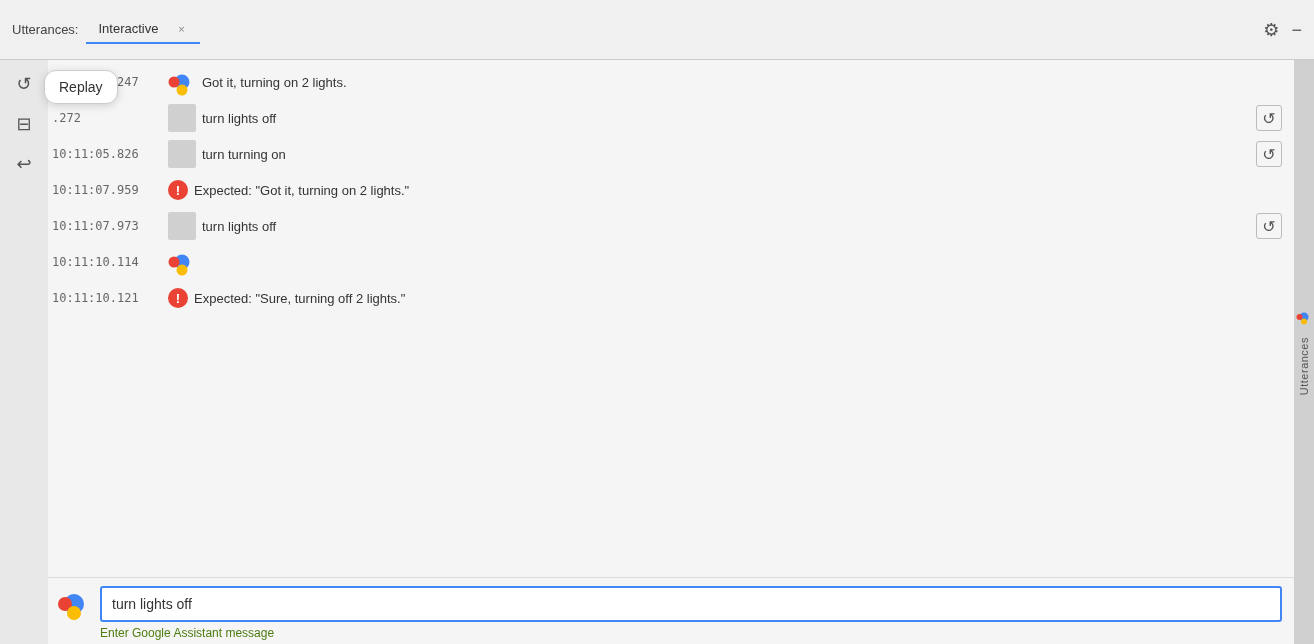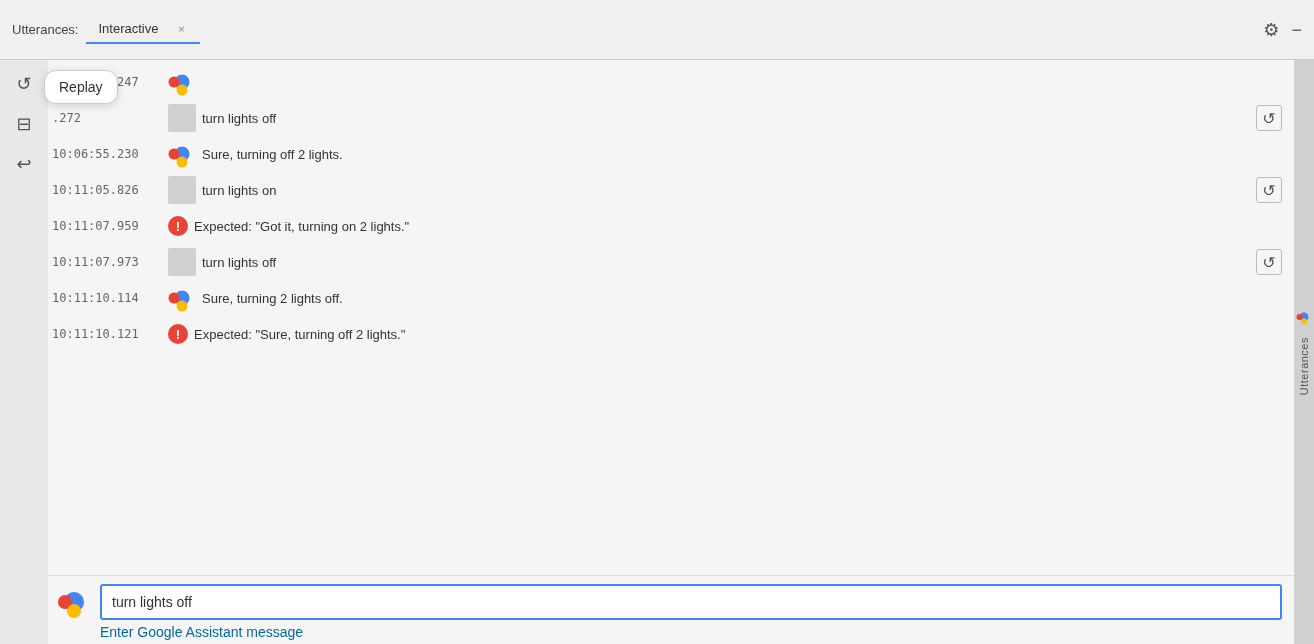--- a/index.html
+++ b/index.html
@@ -225,22 +225,22 @@
       height: 36px;
       border: 2px solid #4285f4;
       border-radius: 3px;
       padding: 0 10px;
       font-size: 14px;
       color: #333;
       background: white;
       outline: none;
     }
     .input-hint {
-      font-size: 14px;
-      color: #0369a1;
+      font-size: 12px;
+      color: #4d7c0f;
       margin-top: 4px;
       padding-left: 44px;
     }
 
     
     .right-sidebar {
       width: 20px;
       background: #d0d0d0;
       display: flex;
       flex-direction: column;
@@ -298,61 +298,52 @@
   <div class="content-area">
 
     <div class="messages-list">
     <div class="message-row">
           <span class="timestamp">10:04:36.247</span>
           <div class="assistant-avatar"><svg viewBox="0 0 28 28" width="28" height="28">
     <circle cx="14" cy="14" r="7.5" fill="#4285f4"></circle>
     <circle cx="6" cy="14" r="5.5" fill="#ea4335"></circle>
     <circle cx="14" cy="22" r="5.5" fill="#fbbc04"></circle>
   </svg></div>
+          <span class="message-text">Got it, turning on 2 lights.</span>
         </div>
         <div class="message-row">
           <span class="timestamp">.272</span>
           <div class="user-box"></div>
           <span class="message-text">turn lights off</span>
           <button class="replay-btn-inline">↺</button>
         </div>
         <div class="message-row">
-          <span class="timestamp">10:06:55.230</span>
-          <div class="assistant-avatar"><svg viewBox="0 0 28 28" width="28" height="28">
-    <circle cx="14" cy="14" r="7.5" fill="#4285f4"></circle>
-    <circle cx="6" cy="14" r="5.5" fill="#ea4335"></circle>
-    <circle cx="14" cy="22" r="5.5" fill="#fbbc04"></circle>
-  </svg></div>
-          <span class="message-text">Sure, turning off 2 lights.</span>
-        </div>
-        <div class="message-row">
           <span class="timestamp">10:11:05.826</span>
           <div class="user-box"></div>
-          <span class="message-text">turn lights on</span>
+          <span class="message-text">turn turning on</span>
           <button class="replay-btn-inline">↺</button>
         </div>
         <div class="message-row">
           <span class="timestamp">10:11:07.959</span>
           <div class="error-icon">!</div>
           <span class="message-text">Expected: "Got it, turning on 2 lights."</span>
         </div>
         <div class="message-row">
           <span class="timestamp">10:11:07.973</span>
           <div class="user-box"></div>
           <span class="message-text">turn lights off</span>
           <button class="replay-btn-inline">↺</button>
         </div>
         <div class="message-row">
           <span class="timestamp">10:11:10.114</span>
           <div class="assistant-avatar"><svg viewBox="0 0 28 28" width="28" height="28">
     <circle cx="14" cy="14" r="7.5" fill="#4285f4"></circle>
     <circle cx="6" cy="14" r="5.5" fill="#ea4335"></circle>
     <circle cx="14" cy="22" r="5.5" fill="#fbbc04"></circle>
   </svg></div>
-          <span class="message-text">Sure, turning 2 lights off.</span>
         </div>
         <div class="message-row">
           <span class="timestamp">10:11:10.121</span>
           <div class="error-icon">!</div>
           <span class="message-text">Expected: "Sure, turning off 2 lights."</span>
         </div>
       </div>
 
     <div class="input-area">
       <div class="input-row">

